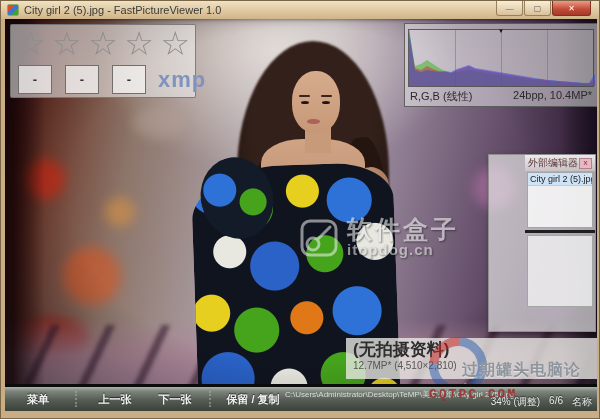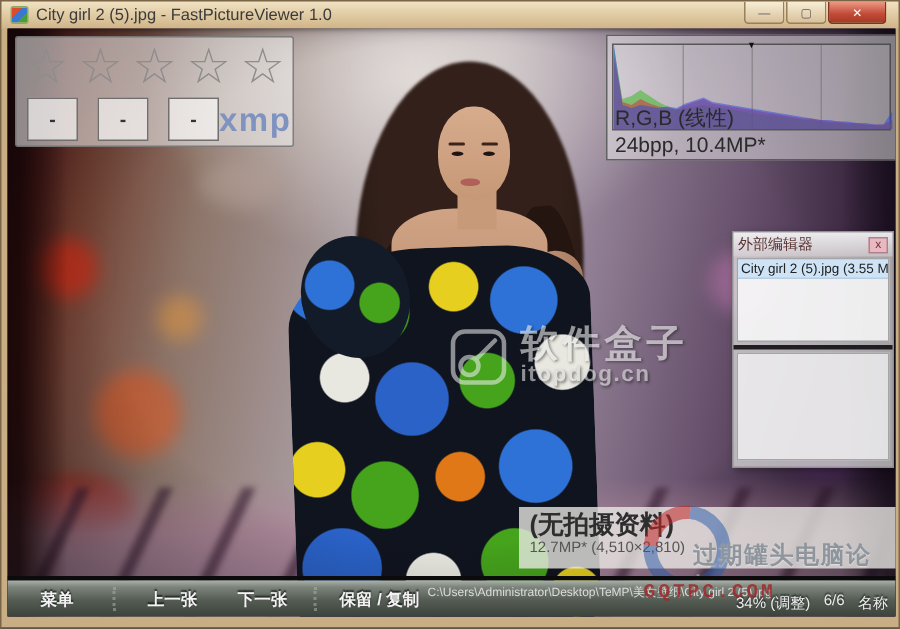--- a/index.html
+++ b/index.html
@@ -85,34 +85,34 @@
     linear-gradient(270deg,rgba(20,10,25,.7) 0 6px,rgba(20,10,25,0) 36px);}
   
   .rating-panel{position:absolute;left:5px;top:5px;width:186px;height:74px;z-index:5;
     background:rgba(245,245,245,.55);border:1px solid rgba(110,110,110,.85);border-radius:2px;}
   .star-row{display:flex;justify-content:space-between;align-items:center;padding:0 5px;height:38px;}
   .star{font-size:33px;line-height:34px;color:#8d8d8d;cursor:default;}
   .box-row{display:flex;align-items:center;padding-left:7px;margin-top:2px;}
   .label-box-row{display:flex;gap:13px;}
   .label-box{width:34px;height:29px;border:1px solid #6f6f6f;background:rgba(250,250,250,.65);
     display:flex;align-items:center;justify-content:center;font-weight:bold;color:#333;font-size:13px;}
-  .xmp{color:#7e93c0;font-weight:bold;font-size:22px;letter-spacing:1px;}
+  .xmp{color:#7e93c0;font-weight:bold;font-size:22px;margin-left:12px;letter-spacing:1px;}
   
   .hist-panel{position:absolute;left:399px;top:4px;width:194px;height:84px;z-index:5;
     background:rgba(240,240,240,.5);border:1px solid rgba(80,80,80,.85);}
   .hist-plot{position:absolute;left:3px;top:5px;width:186px;height:58px;
     border:1px solid rgba(55,55,55,.75);background:rgba(255,255,255,.12);}
   .hist-grid{position:absolute;top:0;bottom:0;width:1px;background:rgba(110,110,110,.5);}
   .hist-marker{position:absolute;left:50%;top:-2px;transform:translateX(-50%);font-size:6px;color:#111;line-height:6px;}
   .hist-plot svg{position:absolute;left:0;bottom:0;}
   .hist-labels{position:absolute;left:5px;right:5px;bottom:2px;display:flex;justify-content:space-between;
-    font-size:14px;color:#2a2a2a;flex-direction:column;}
-  
-  .editors-panel{position:absolute;left:483px;top:135px;width:108px;height:158px;z-index:5;
-    background:rgba(235,235,235,.68);border:1px solid rgba(140,140,140,.9);box-shadow:1px 2px 5px rgba(0,0,0,.35);}
+    font-size:11px;color:#2a2a2a;}
+  
+  .editors-panel{position:absolute;left:483px;top:135px;width:108px;height:178px;z-index:5;
+    background:rgba(235,235,235,.68);border:1px solid rgba(140,140,140,.9);box-shadow:1px 2px 5px rgba(0,0,0,.35);padding-left:36px;}
   .ed-title{height:16px;display:flex;justify-content:space-between;align-items:center;padding:0 3px;
     font-size:10px;color:#5a3434;background:linear-gradient(180deg,rgba(255,255,255,.75),rgba(220,215,215,.5));}
   .ed-close{width:13px;height:11px;background:#e9b9c2;border:1px solid #b08090;font-size:8px;color:#6e2f3f;
     display:flex;align-items:center;justify-content:center;line-height:1;}
   .ed-list{margin:1px 2px;height:56px;background:rgba(252,252,252,.82);border:1px solid #a5a5a5;overflow:hidden;}
   .ed-item{font-size:9px;color:#222;padding:1px 2px;white-space:nowrap;}
   .ed-item.selected{background:#cfe3f6;border-bottom:1px solid #b6cde2;}
   .ed-divider{height:3px;background:#1f1f1f;margin:2px 0;}
   .ed-list2{margin:1px 2px;height:72px;background:rgba(246,246,246,.75);border:1px solid #a5a5a5;}
   

